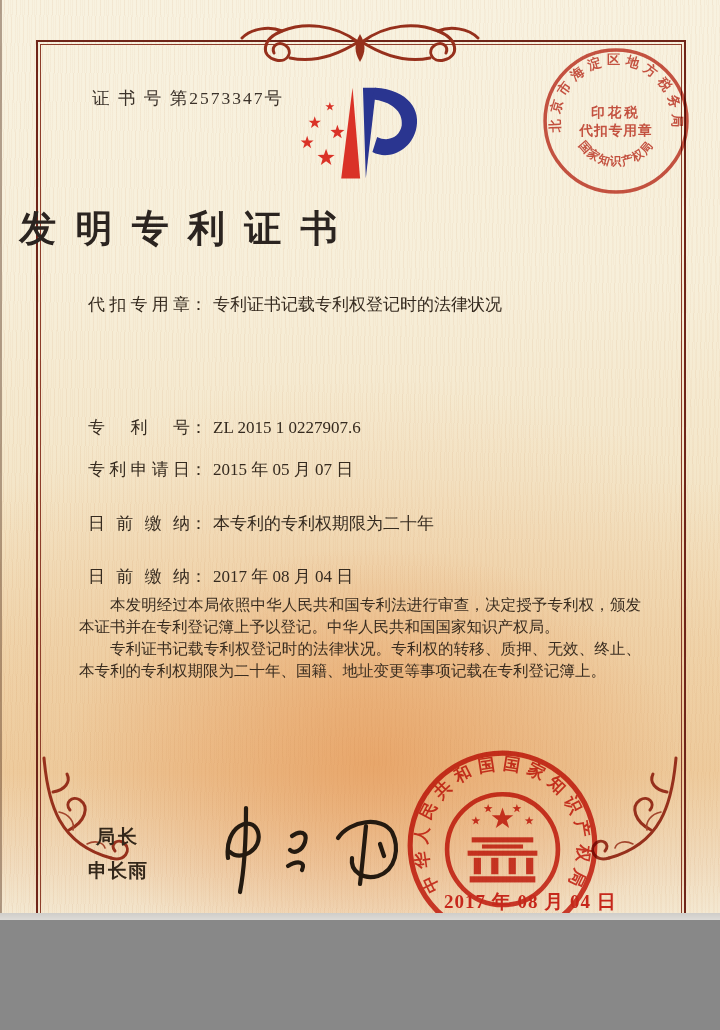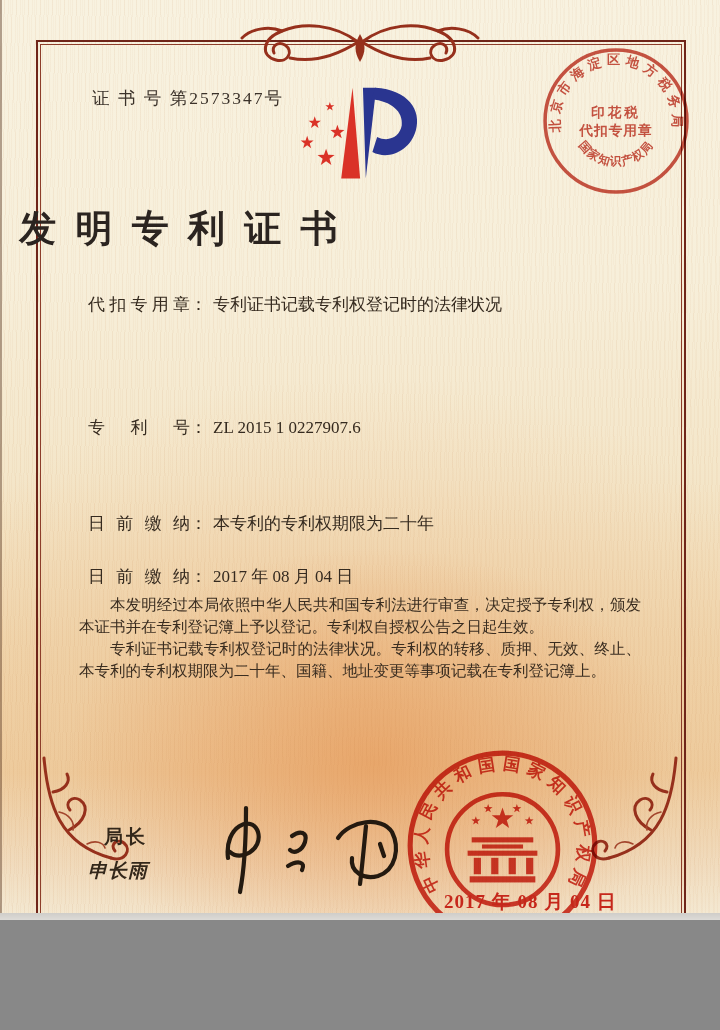--- a/index.html
+++ b/index.html
@@ -37,22 +37,22 @@
   .field { position:absolute; left:88px; font-size:17px; color:#352a1f; white-space:nowrap; }
   .field .lab { display:inline-block; width:102px; text-align:justify; text-align-last:justify; }
   .field .val { margin-left:6px; }
   .f0 { top:293px; } .f1 { top:349px; } .f2 { top:416px; }
   .f3 { top:458px; } .f4 { top:512px; } .f5 { top:565px; }
 
   .body-text { position:absolute; left:79px; top:594px; width:562px;
                font-size:15.5px; line-height:1.42; text-align:justify; color:#3a2d20; }
   .body-text p { margin:0; text-indent:2em; }
 
-  .post  { position:absolute; left:104px; top:824px; font-size:19px; font-weight:bold; color:#33271a; letter-spacing:3px; }
-  .dname { position:absolute; left:88px; top:858px; font-size:19px; font-weight:bold; color:#33271a; letter-spacing:1px;font-style:italic; }
+  .post  { position:absolute; left:96px; top:824px; font-size:19px; font-weight:bold; color:#33271a; letter-spacing:3px; }
+  .dname { position:absolute; left:88px; top:858px; font-size:19px; font-weight:bold; color:#33271a; letter-spacing:1px; }
 
   .signature { position:absolute; left:200px; top:796px; }
 
   .big-seal { position:absolute; left:405px; top:748px; opacity:0.9; mix-blend-mode:multiply; }
   .big-seal text { font-family:"Liberation Serif","DejaVu Serif",serif; fill:#d02c1f; font-weight:bold; }
 
   .seal-date { position:absolute; left:444px; top:889px; font-size:19px; font-weight:bold;
                color:#c6271b; letter-spacing:1px; z-index:5; }
 
   .footer { position:absolute; left:0; top:934px; width:100%; text-align:center;
@@ -145,29 +145,32 @@
   </svg>
 
   <div class="title">发明专利证书</div>
 
   <div class="field f0">
     <span class="lab">代扣专用章</span><span>：</span><span class="val">专利证书记载专利权登记时的法律状况</span>
   </div>
   <div class="field f2">
     <span class="lab">专利号</span><span>：</span><span class="val">ZL 2015 1 0227907.6</span>
   </div>
+  <div class="field f3">
+    <span class="lab">专利申请日</span><span>：</span><span class="val">2015 年 05 月 07 日</span>
+  </div>
   <div class="field f4">
     <span class="lab">日前缴纳</span><span>：</span><span class="val">本专利的专利权期限为二十年</span>
   </div>
   <div class="field f5">
     <span class="lab">日前缴纳</span><span>：</span><span class="val">2017 年 08 月 04 日</span>
   </div>
 
   <div class="body-text">
-    <p>本发明经过本局依照中华人民共和国专利法进行审查，决定授予专利权，颁发本证书并在专利登记簿上予以登记。专利权自授权公告之日起生效。</p>
+    <p>本发明经过本局依照中华人民共和国专利法进行审查，决定授予专利权，颁发本证书并在专利登记簿上予以登记。中华人民共和国国家知识产权局。</p>
     <p>专利证书记载专利权登记时的法律状况。专利权的转移、质押、无效、终止、本专利的专利权期限为二十年、国籍、地址变更等事项记载在专利登记簿上。</p>
   </div>
 
   <div class="post">局长</div>
   <div class="dname">申长雨</div>
 
   <svg class="signature" width="210" height="100" viewBox="0 0 210 100">
     <g fill="none" stroke="#241a10" stroke-width="4.2" stroke-linecap="round" stroke-linejoin="round">
       <path d="M28,62 C24,30 52,18 58,36 C63,54 40,66 30,56"></path>
       <path d="M46,12 C46,40 44,75 40,96"></path>

